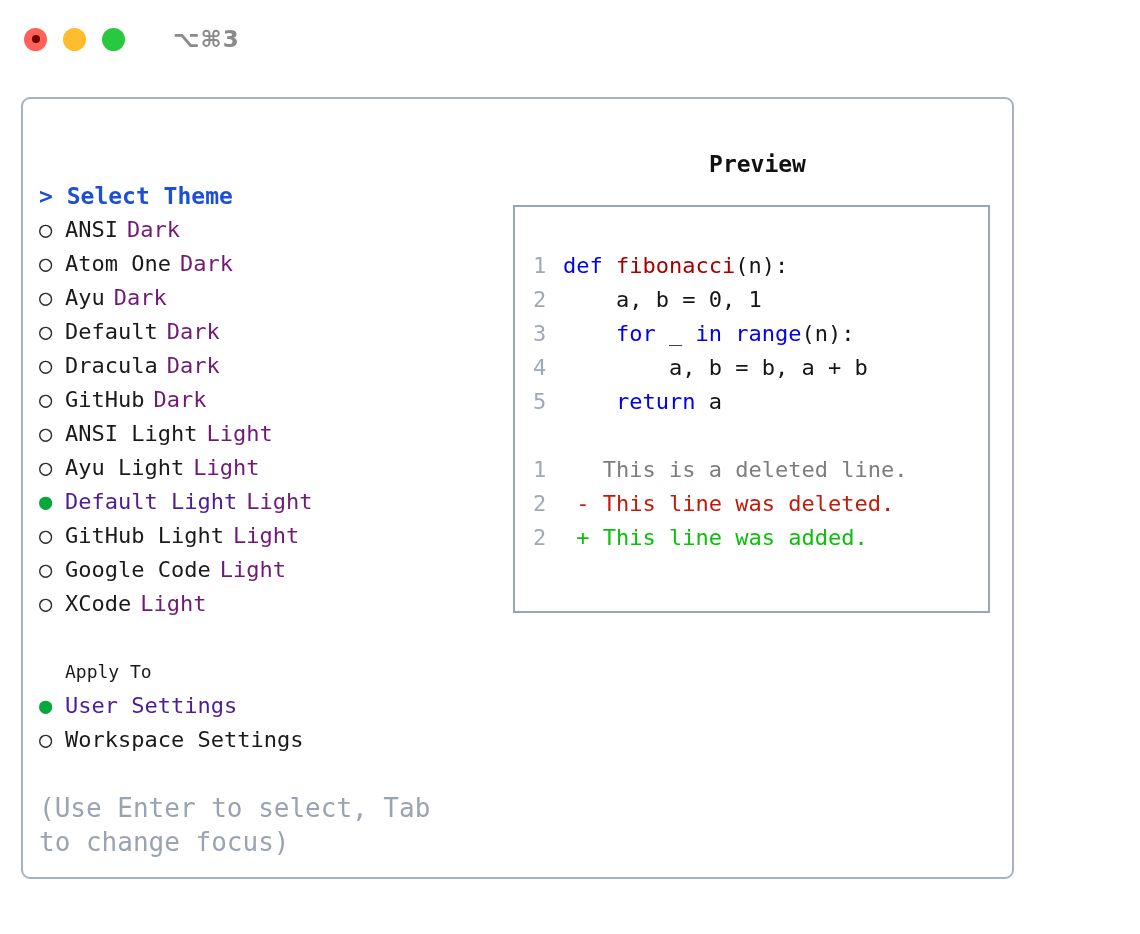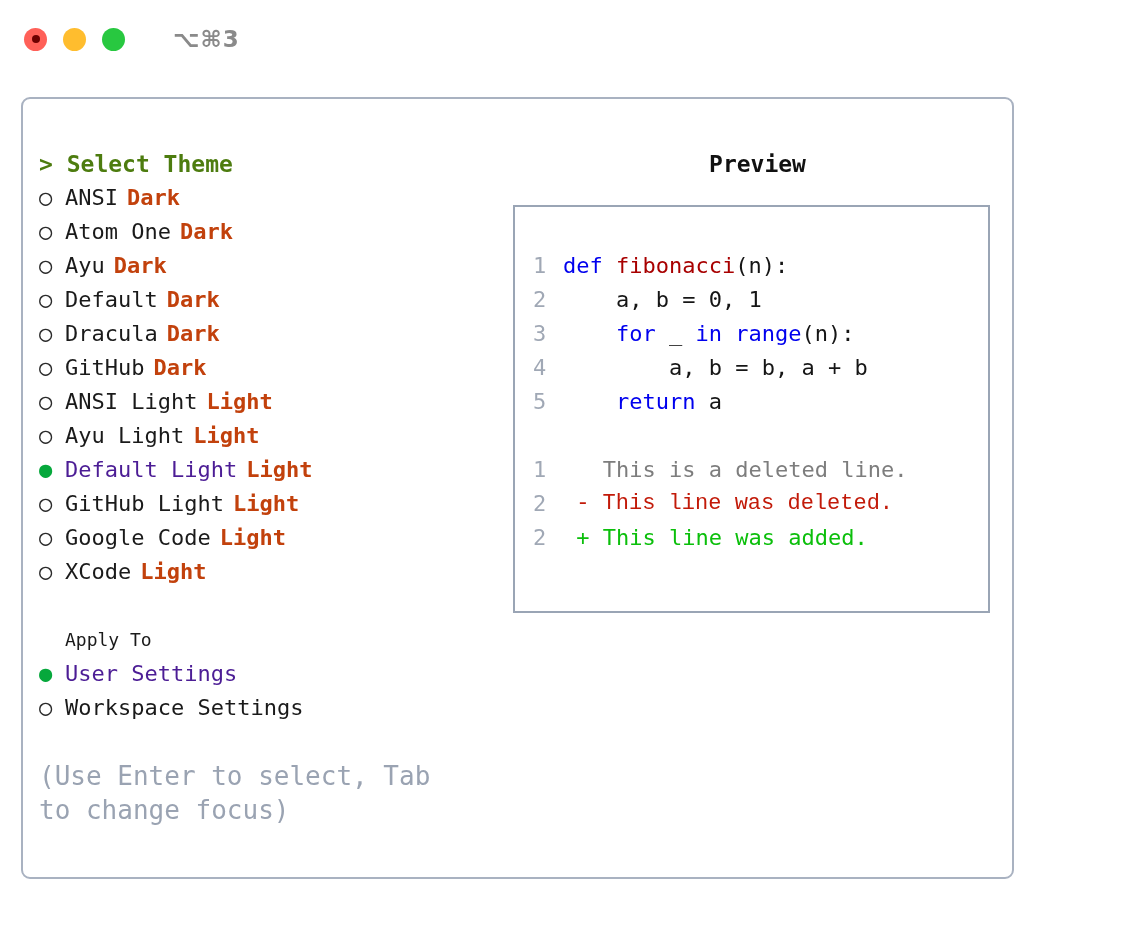--- a/index.html
+++ b/index.html
@@ -84,23 +84,24 @@
 
   
   .left-col {
     width: 480px;
     padding: 48px 0 0 16px;
   }
 
   .section-header {
     font-size: 23px;
     font-weight: bold;
-    color: #4d7c0f;
-    line-height: 34px;
-    white-space: pre;
+    color: #1d4ed8;
+    line-height: 34px;
+    white-space: pre;
+    margin-top: 32px;
   }
 
   .theme-list { margin-top: 0; }
 
   .opt-row {
     display: flex;
     align-items: baseline;
     line-height: 34px;
     height: 34px;
     font-size: 22px;
@@ -112,21 +113,21 @@
     flex: 0 0 26px;
     font-size: 22px;
     line-height: 34px;
     color: #2b2b2b;
     text-align: left;
   }
   .marker.selected { color: #06a83c; }
 
   .opt-label { color: #1a1a1a; text-align: center; }
   .opt-row.selected .opt-label { color: #4c1d95; }
-  .opt-badge { color: #c2410c; margin-left: 9px; font-weight: bold; }
+  .opt-badge { color: #701a75; margin-left: 9px; }
 
   .apply-block { margin-top: 34px; }
   .apply-header {
     font-size: 18px;
     color: #1a1a1a;
     line-height: 34px;
     padding-left: 26px;
     white-space: pre;
   }
 
@@ -187,21 +188,21 @@
 
   .diff-block { margin-top: 34px; }
   .diff-line {
     display: flex;
     font-size: 22px;
     line-height: 34px;
     height: 34px;
     white-space: pre;
   }
   .diff-ctx { color: #7d7d7d; }
-  .diff-del { color: #c21a09; font-family: Liberation Mono, monospace; }
+  .diff-del { color: #c21a09; }
   .diff-add { color: #0bbf0b; }
 </style>
 </head>
 <body>
 
 <div class="app-window">
 
   <div class="titlebar">
     <div class="traffic-lights">
       <span class="dot red"></span>

